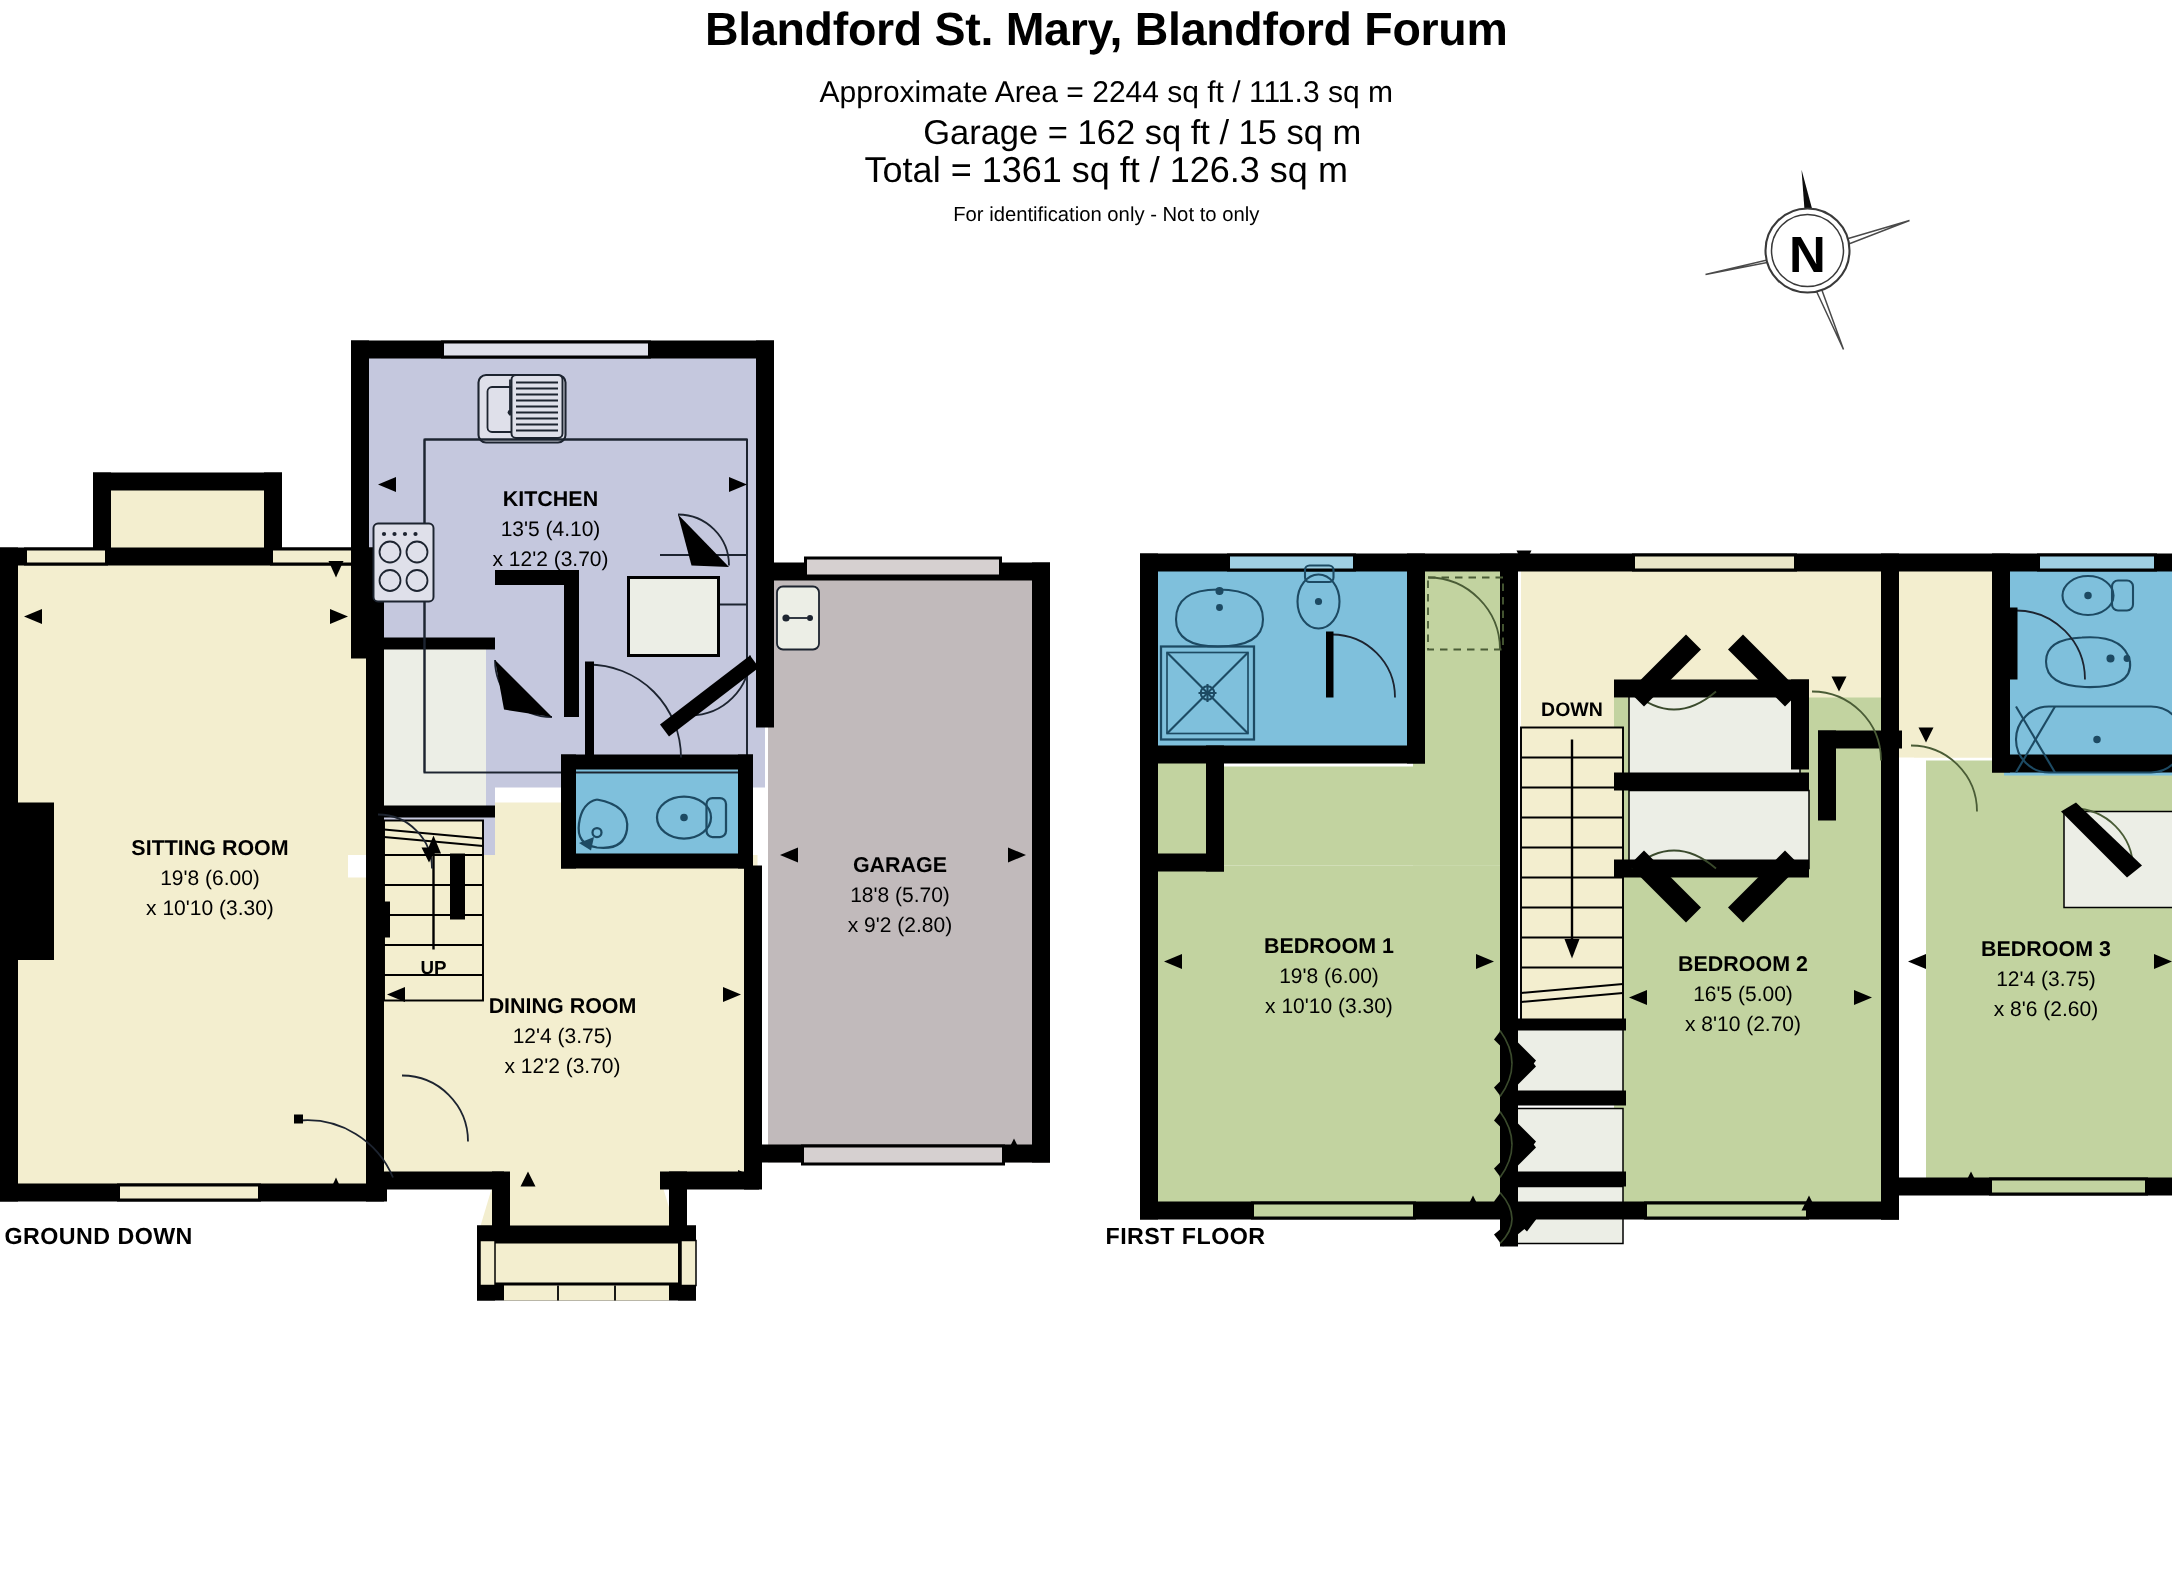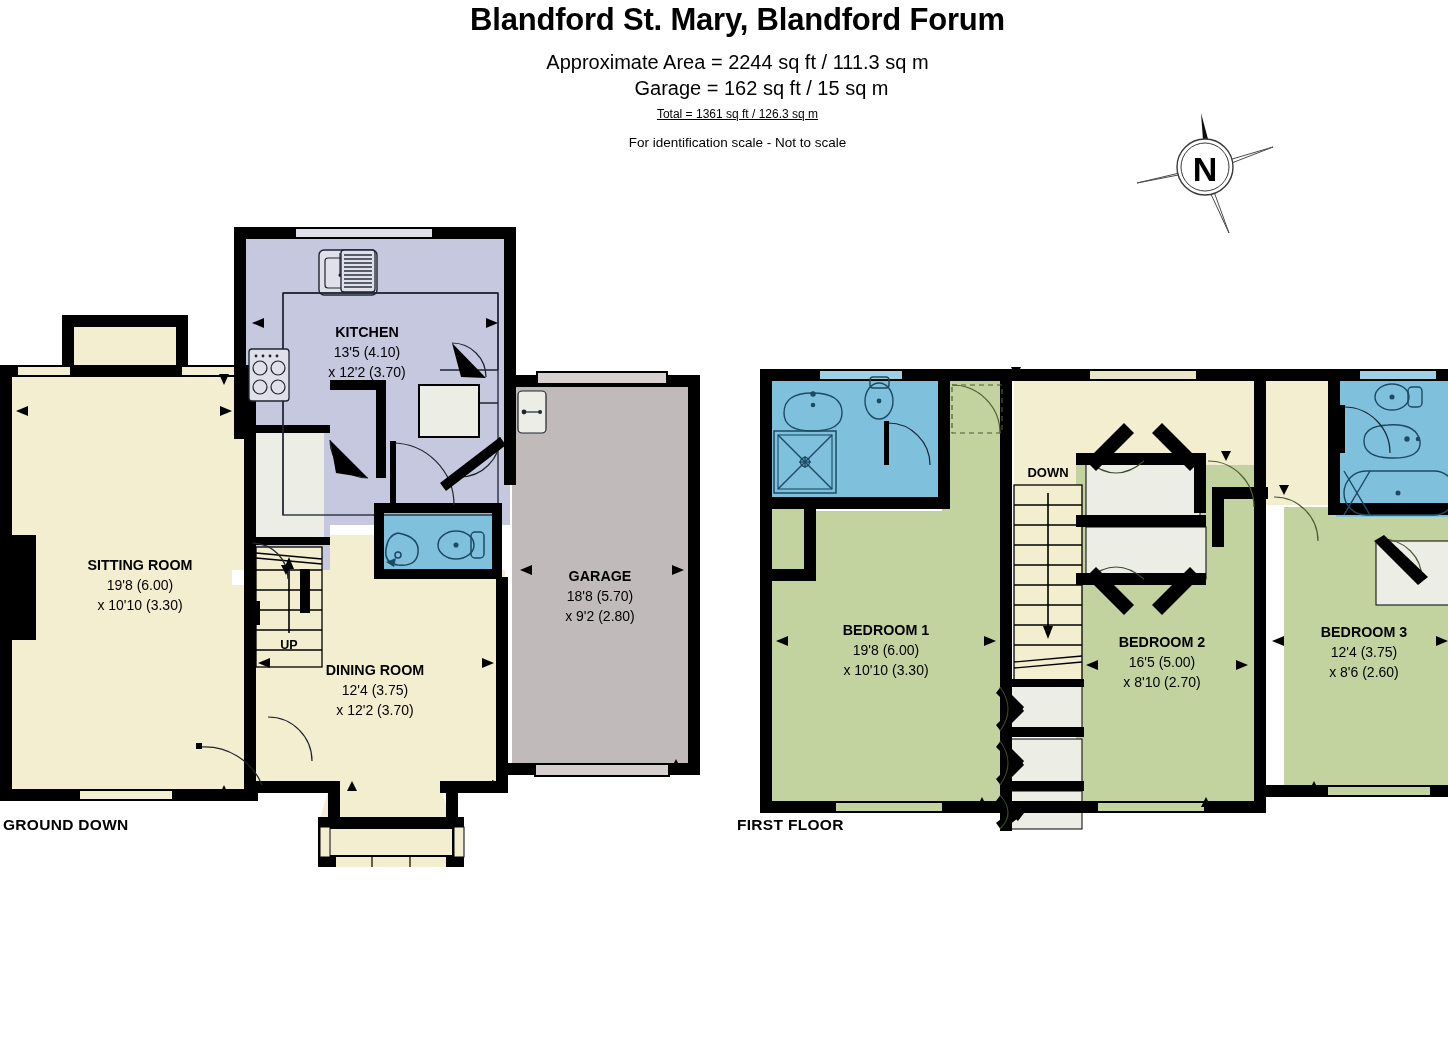--- a/index.html
+++ b/index.html
@@ -2,22 +2,22 @@
 <html><head>
 <meta charset="utf-8">
 <style>
   html,body{margin:0;padding:0;background:#ffffff;}
   body{width:1448px;height:1049px;position:relative;overflow:hidden;
        font-family:"Liberation Sans", sans-serif;color:#000;}
 
   .hdr{position:absolute;left:0;right:0;text-align:center;padding-left:27px;}
   #title{top:0px;font-size:31px;font-weight:bold;letter-spacing:-0.2px;line-height:40px;}
   #area1{top:49px;font-size:20px;line-height:26px;}
-  #area2{top:75px;font-size:20px;line-height:26px;margin-left:48px;}
-  #area3{top:101px;font-size:12px;line-height:26px;text-decoration:underline;}
+  #area2{top:75px;font-size:23px;line-height:26px;margin-left:48px;}
+  #area3{top:101px;font-size:24px;line-height:26px;}
   #notice{top:133px;font-size:13.5px;line-height:19px;}
 
   
   #compass{position:absolute;left:1133px;top:105px;width:145px;height:135px;}
 
   
   #gf{position:absolute;left:0px;top:225px;width:720px;height:645px;}
   #ff{position:absolute;left:756px;top:365px;width:720px;height:470px;}
 
   .floorlabel{position:absolute;font-size:15.5px;font-weight:bold;letter-spacing:0.3px;}
@@ -27,21 +27,21 @@
   
   #footer{position:absolute;left:0;top:948px;width:1448px;height:100px;}
 </style>
 </head>
 <body>
 
 <div class="hdr" id="title">Blandford St. Mary, Blandford Forum</div>
 <div class="hdr" id="area1">Approximate Area = 2244 sq ft / 111.3 sq m</div>
 <div class="hdr" id="area2">Garage = 162 sq ft / 15 sq m</div>
 <div class="hdr" id="area3">Total = 1361 sq ft / 126.3 sq m</div>
-<div class="hdr" id="notice">For identification scale - Not to scale</div>
+<div class="hdr" id="notice">For identification only - Not to only</div>
 
 <div id="compass">
   <svg width="145" height="135" viewBox="0 0 145 135">
     <g fill="none" stroke="#4a4a4a" stroke-width="1">
       <path d="M72 62 L68 8 L82 60 Z" fill="#0d0d0d" stroke="none"></path>
       <path d="M72 62 L140 42 L78 66 Z"></path>
       <path d="M72 62 L96 128 L70 72 Z"></path>
       <path d="M72 62 L4 78 L66 66 Z"></path>
     </g>
     <circle cx="72" cy="62" r="28" fill="#ffffff" stroke="#3a3a3a" stroke-width="1.4"></circle>

